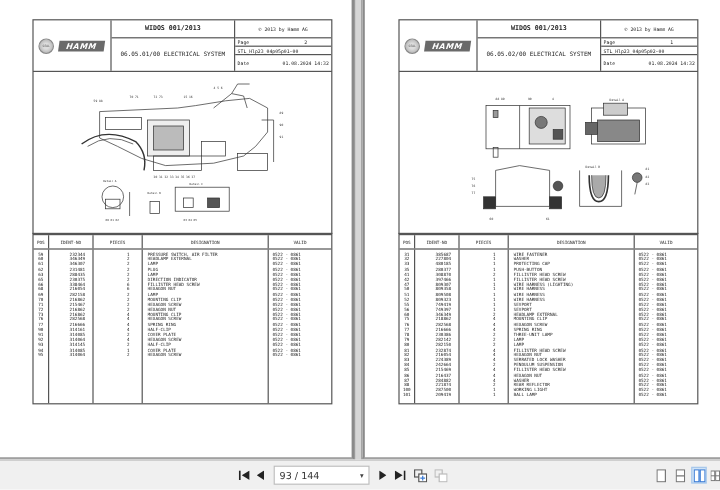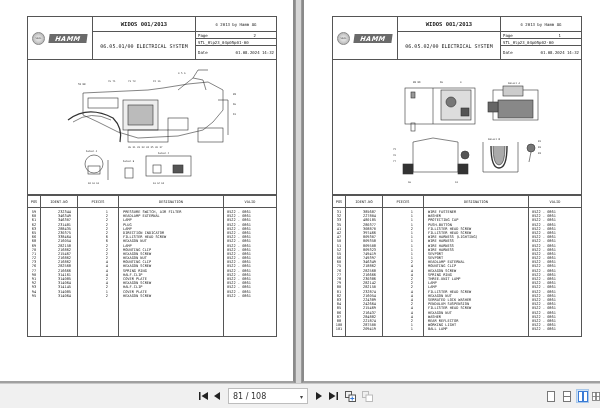--- a/index.html
+++ b/index.html
@@ -504,21 +504,21 @@
           <rect x="0" y="0" width="1.5" height="8" fill="#222"></rect>
           <polygon points="9,0 2.5,4 9,8" fill="#222"></polygon>
         </svg>
     </div>
     <div class="nbtn">
       <svg width="6" height="8" viewBox="0 0 6 8">
           <polygon points="6,0 0,4 6,8" fill="#222"></polygon>
         </svg>
     </div>
     <div class="pagebox">
-      <span>81 / 108</span>
+      <span>93 / 144</span>
       <span class="dd">▾</span>
     </div>
     <div class="nbtn">
       <svg width="6" height="8" viewBox="0 0 6 8">
           <polygon points="0,0 6,4 0,8" fill="#222"></polygon>
         </svg>
     </div>
     <div class="nbtn">
       <svg width="9" height="8" viewBox="0 0 9 8">
           <polygon points="0,0 6.5,4 0,8" fill="#222"></polygon>

